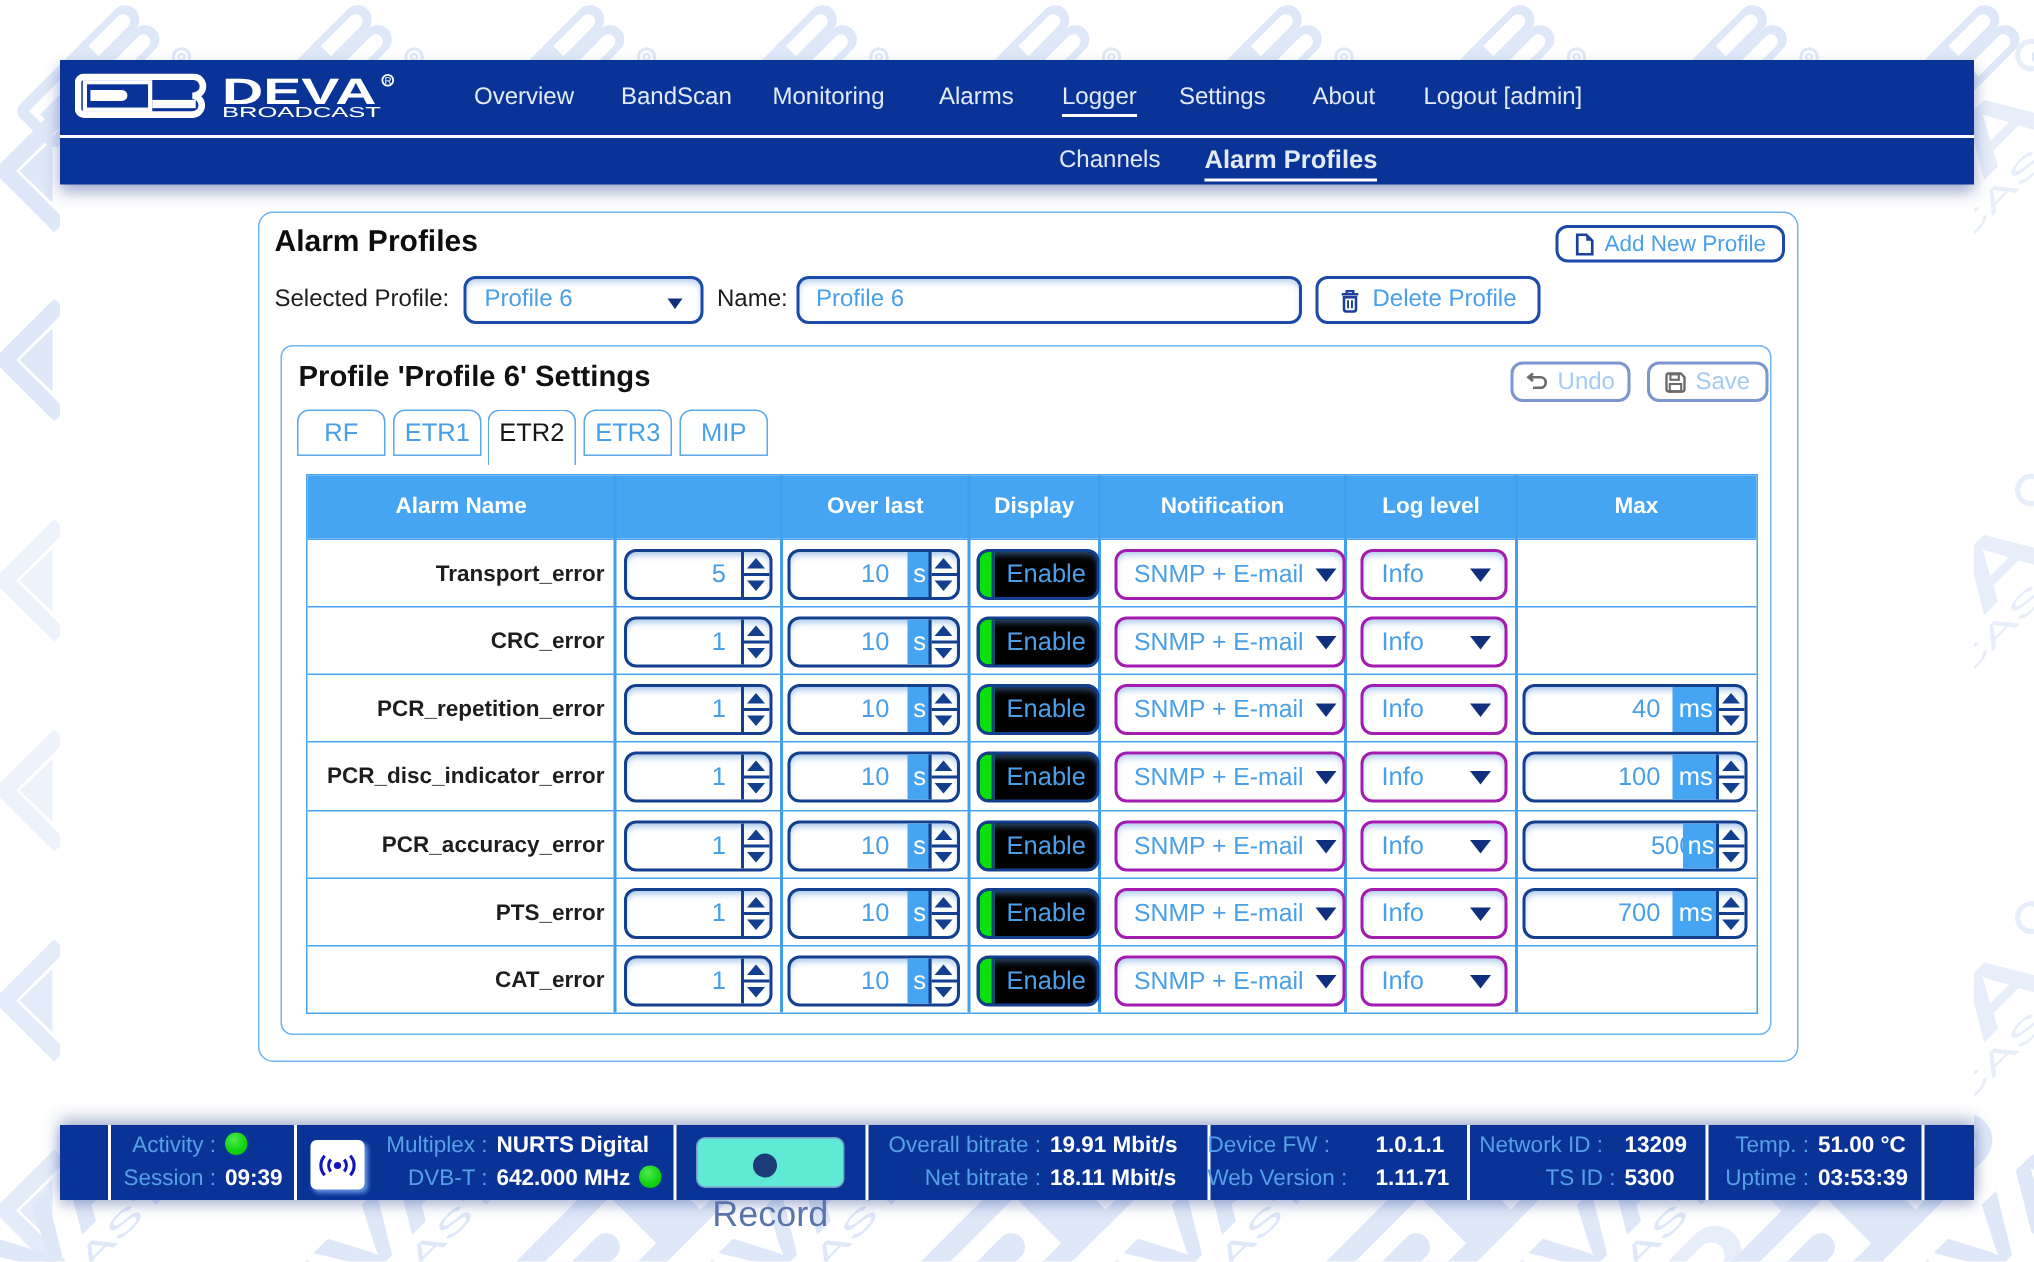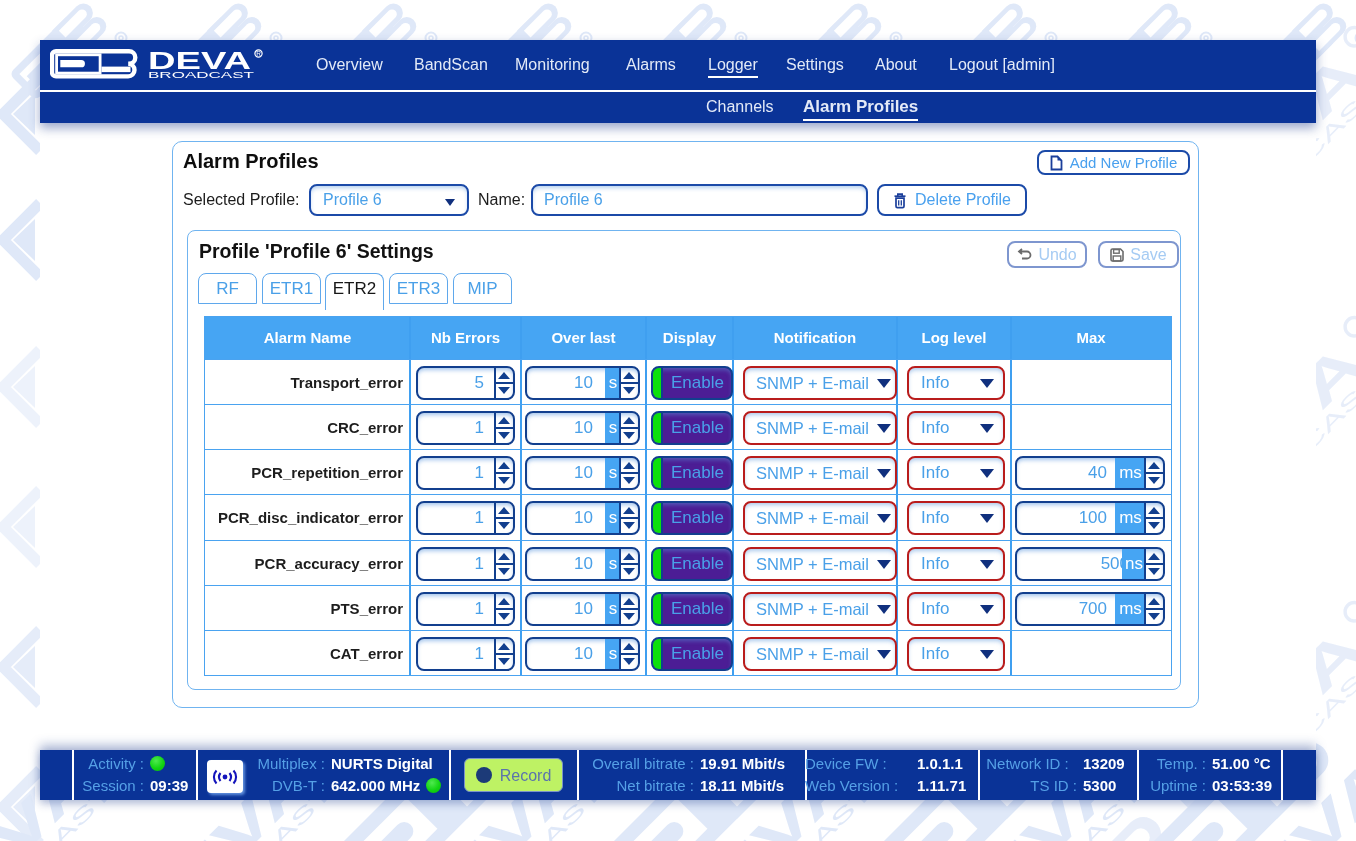--- a/index.html
+++ b/index.html
@@ -59,25 +59,25 @@
           border-left:2px solid #123f8e; }
   .sbtn .mid { position:absolute; left:0; top:50%; width:100%; height:2px; margin-top:-1px;
                background:#123f8e; }
   .tup { position:absolute; left:2px; top:4px; width:0; height:0;
          border-left:6px solid transparent; border-right:6px solid transparent;
          border-bottom:7px solid #123f8e; }
   .tdn { position:absolute; left:2px; bottom:4px; width:0; height:0;
          border-left:6px solid transparent; border-right:6px solid transparent;
          border-top:7px solid #123f8e; }
   .enbl { position:absolute; height:34px; border:2px solid #123f8e; border-radius:8px;
-          background:#4c1d95; color:#4aa0e8; font-size:17px; overflow:hidden;
+          background:#000000; color:#4aa0e8; font-size:17px; overflow:hidden;
           box-shadow:inset 0 3px 4px -1px rgba(90,150,220,.5); }
   .enbl .g { position:absolute; left:0; top:0; width:10px; height:100%; background:#0ce00c;
              border-right:2px solid #123f8e; }
-  .sel { position:absolute; height:34px; border:2px solid #b91c1c; border-radius:8px;
+  .sel { position:absolute; height:34px; border:2px solid #a21caf; border-radius:8px;
          background:#fff; color:#4aa0e8; font-size:17px; line-height:30px;
          box-shadow:inset 0 3px 4px -1px rgba(90,150,220,.5); }
   .sel .arr { top:11px; }
   
   .ftr { position:absolute; left:0; top:710px; width:1276px; height:50px; background:#0a3397;
          box-shadow:0 -5px 10px rgba(30,60,140,.35), 0 4px 8px rgba(30,60,140,.3); color:#fff; font-size:15px; }
   .fsep { position:absolute; top:0; width:2px; height:50px; background:#fff; }
   .fl { color:#55a0e6; }
   .fv { color:#fff; font-weight:bold; }
   .fline { height:22px; line-height:22px; white-space:nowrap; }
@@ -220,21 +220,20 @@
         </svg>Save</div>
       <div class="tab" style="left:10px; width:59px">RF</div>
       <div class="tab" style="left:74px; width:59px">ETR1</div>
       <div class="tab act" style="left:137px; width:59px">ETR2</div>
       <div class="tab" style="left:201px; width:59px">ETR3</div>
       <div class="tab" style="left:265px; width:59px">MIP</div>
 
       <div class="tbl" id="tbl">
           <div class="thead"></div>
           <div class="th" style="left:0px; width:205px">Alarm Name</div>
-          <div class="th" style="left:205px; width:111px">Nb Errors</div>
           <div class="th" style="left:316px; width:125px">Over last</div>
           <div class="th" style="left:441px; width:87px">Display</div>
           <div class="th" style="left:528px; width:164px">Notification</div>
           <div class="th" style="left:692px; width:114px">Log level</div>
           <div class="th" style="left:806px; width:160px">Max</div>
           <div class="vline" style="left:204px"></div>
           <div class="vline" style="left:315px"></div>
           <div class="vline" style="left:440px"></div>
           <div class="vline" style="left:527px"></div>
           <div class="vline" style="left:691px"></div>
@@ -467,21 +466,21 @@
       <div style="position:absolute; left:203px; top:3px">
         <div class="fline" style="display:flex">
           <span class="fl" style="display:inline-block;width:82px;text-align:right">Multiplex :</span>
           <span style="margin-left:6px"><span class="fv">NURTS Digital</span></span>
         </div>
         <div class="fline" style="display:flex">
           <span class="fl" style="display:inline-block;width:82px;text-align:right">DVB-T :</span>
           <span style="margin-left:6px"><span class="fv">642.000 MHz</span> <span class="dot" style="margin-left:2px"></span></span>
         </div>
       </div>
-      <div style="position:absolute; left:424px; top:8px; width:99px; height:34px; background:#bef264; border:1px solid #7b94c9; border-radius:6px; text-align:center; line-height:34px; color:#5b74ac; font-size:16px"><span style="display:inline-block;width:16px;height:16px;border-radius:50%;background:#1c3a78;vertical-align:-2px;margin-right:8px"></span>Record</div>
+      <div style="position:absolute; left:424px; top:8px; width:99px; height:34px; background:#5eead4; border:1px solid #7b94c9; border-radius:6px; text-align:center; line-height:34px; color:#5b74ac; font-size:24px"><span style="display:inline-block;width:16px;height:16px;border-radius:50%;background:#1c3a78;vertical-align:-2px;margin-right:8px"></span>Record</div>
       <div style="position:absolute; left:537px; top:3px">
         <div class="fline" style="display:flex">
           <span class="fl" style="display:inline-block;width:117px;text-align:right">Overall bitrate :</span>
           <span style="margin-left:6px"><span class="fv">19.91 Mbit/s</span></span>
         </div>
         <div class="fline" style="display:flex">
           <span class="fl" style="display:inline-block;width:117px;text-align:right">Net bitrate :</span>
           <span style="margin-left:6px"><span class="fv">18.11 Mbit/s</span></span>
         </div>
       </div>

